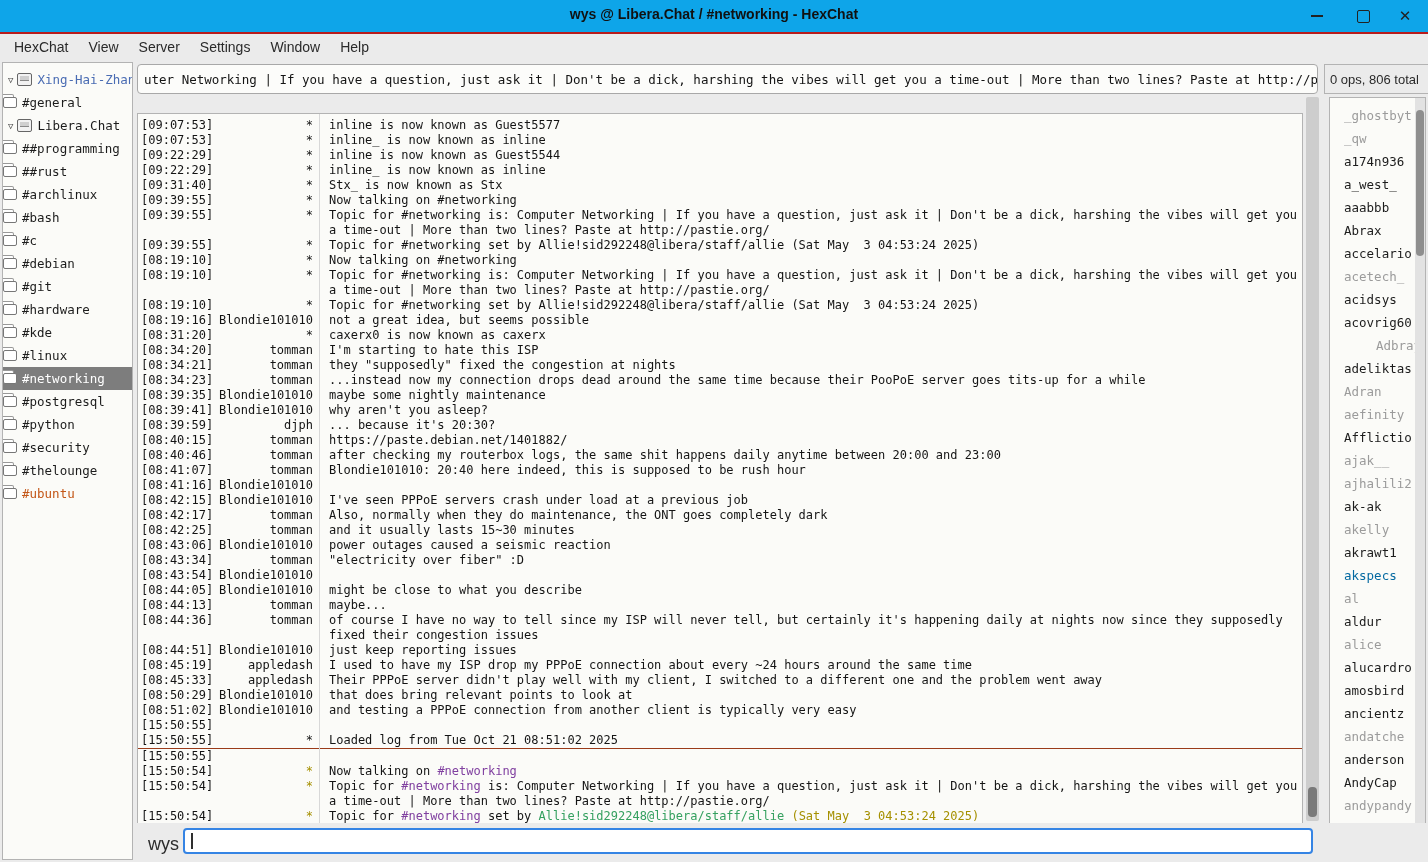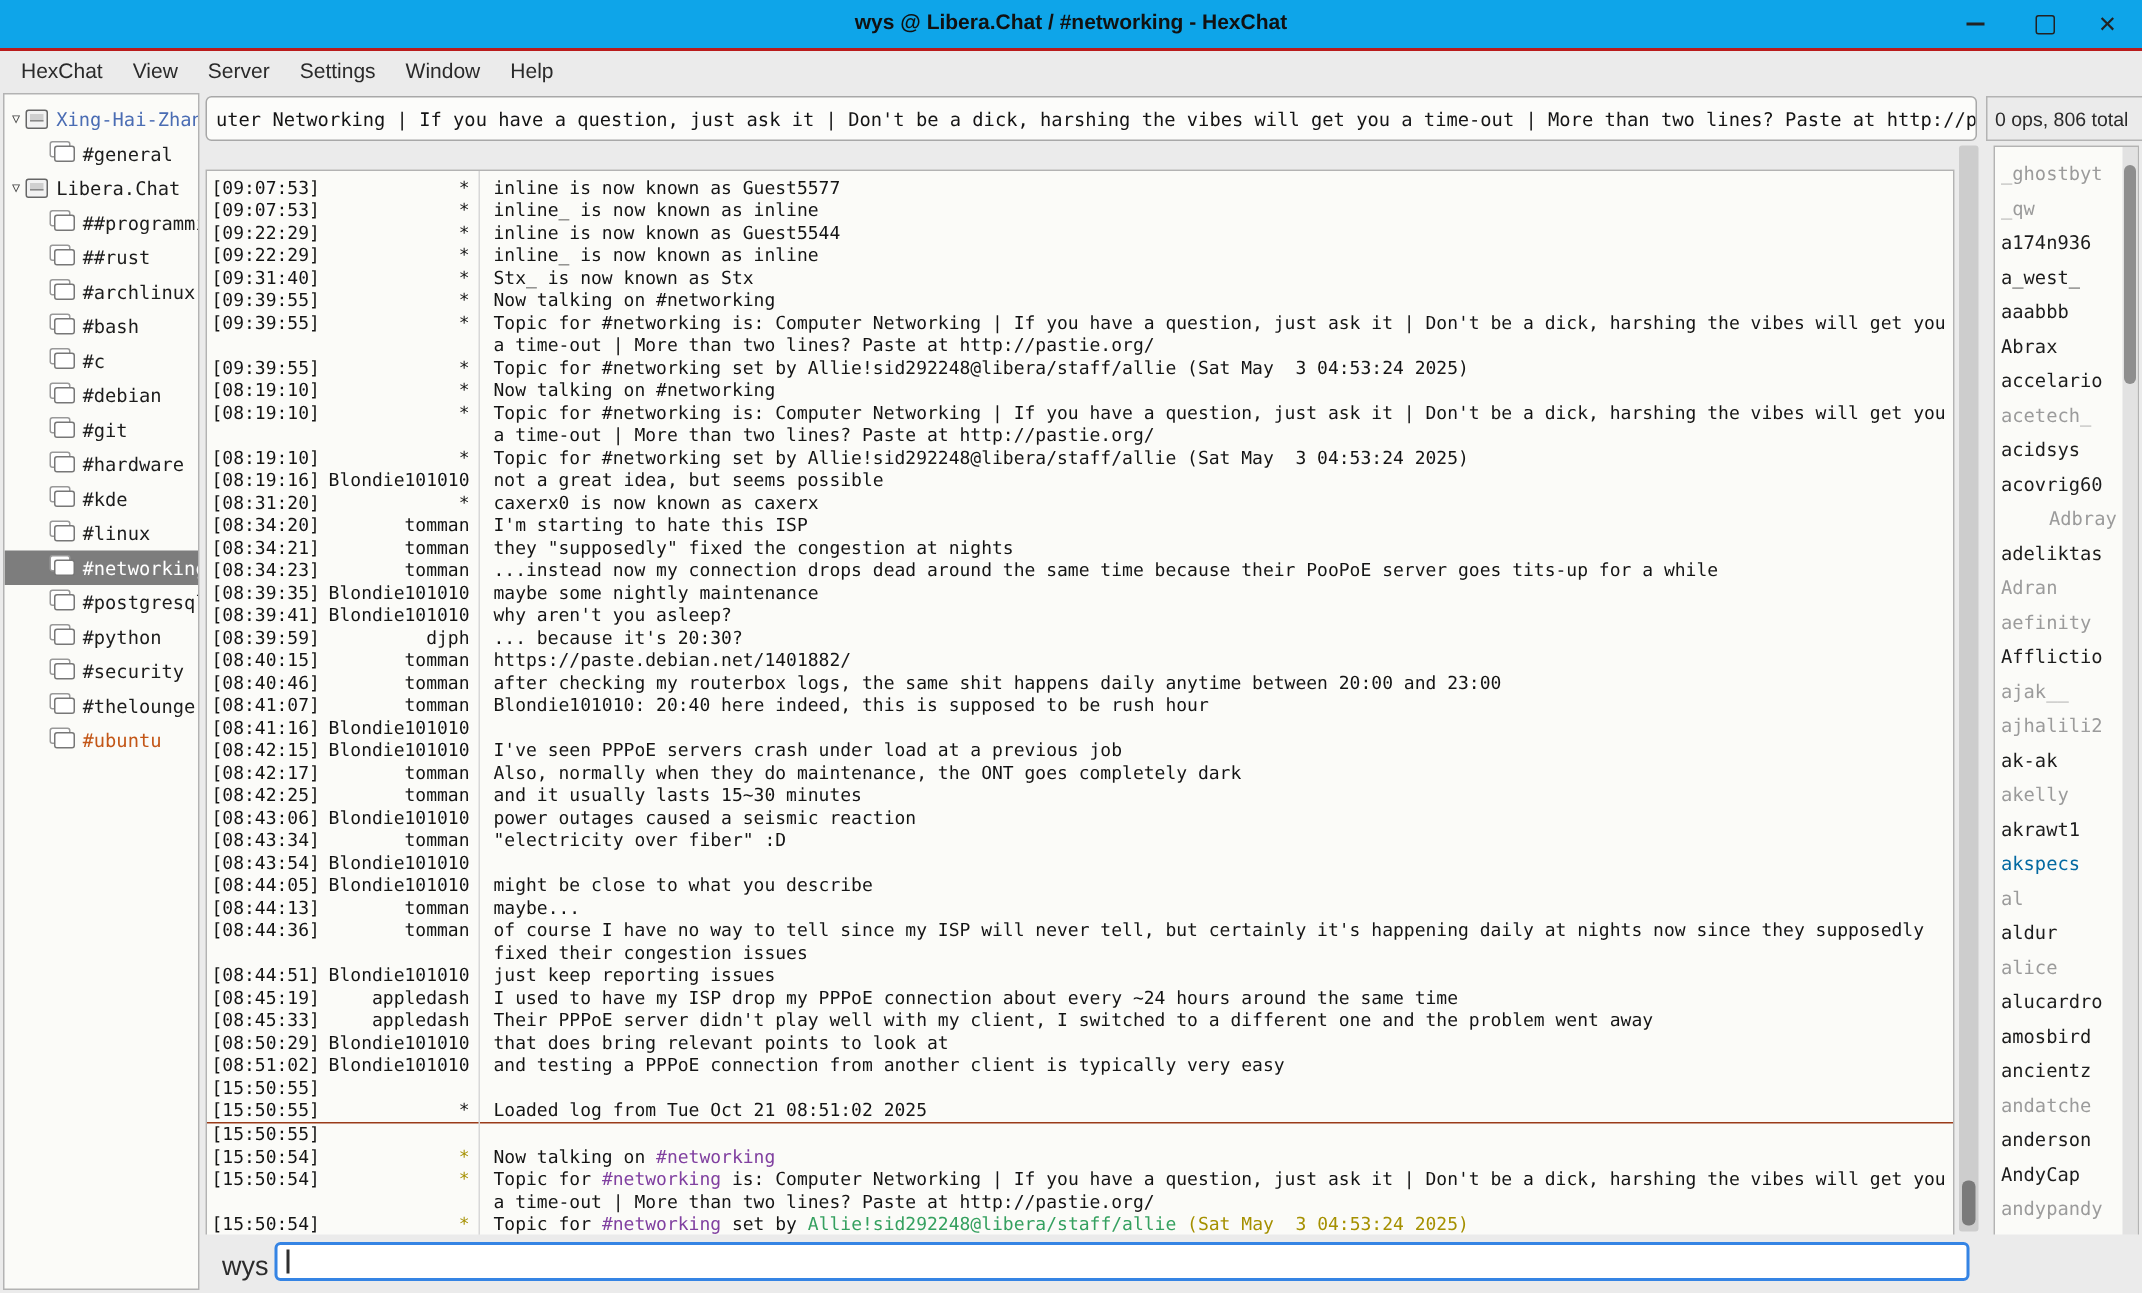--- a/index.html
+++ b/index.html
@@ -21,21 +21,21 @@
   .menubar{position:absolute;left:0;top:32px;width:1136px;height:30px;display:flex;
     align-items:center;padding-left:4px;box-sizing:border-box;}
   .menu-item{padding:4px 10px;font-size:14px;color:#2a2a2a;}
 
   
   .sidebar{position:absolute;left:2px;top:62px;width:131px;height:798px;background:#fbfbf8;
     border:1px solid #b3b3b3;box-sizing:border-box;overflow:hidden;padding-top:5px;}
   .tree-row{height:23px;display:flex;align-items:center;white-space:nowrap;overflow:hidden;
     font-family:"DejaVu Sans Mono",monospace;font-size:12.5px;color:#1c1c1c;}
   .tree-row.network{padding-left:5px;}
-  .tree-row.channel{padding-left:33px;}
+  .tree-row.channel{}
   .tree-row.selected{background:#7d7d7d;}
   .expander{font-size:9px;color:#444;margin-right:4px;}
   .net-icon{display:inline-block;width:13px;height:11px;border:1px solid #666;border-radius:2px;
     background:#f2f2f2;margin-right:5px;position:relative;flex:none;}
   .net-icon::after{content:"";position:absolute;left:2px;top:2px;width:9px;height:4px;
     background:#cfcfcf;border-bottom:1px solid #888;}
   .chat-icon{display:inline-block;width:12px;height:9px;border:1px solid #777;border-radius:2px;
     background:#fff;margin-right:5px;position:relative;flex:none;box-shadow:-3px -3px 0 -1px #fff,-3px -3px 0 0 #999;}
   .label{overflow:hidden;text-overflow:clip;}
 
@@ -65,21 +65,21 @@
 
   
   .chat-vscroll{position:absolute;left:1306px;top:97px;width:13px;height:724px;background:#cdcdcd;
     border-radius:2px;}
   .chat-vthumb{position:absolute;left:2px;bottom:4px;width:9px;height:30px;background:#7a7a7a;
     border-radius:4px;}
 
   
   .userlist{position:absolute;left:1329px;top:97px;width:97px;height:746px;background:#fbfbf8;
     border:1px solid #b3b3b3;box-sizing:border-box;overflow:hidden;padding-top:6px;position:absolute;}
-  .user-row{height:23px;line-height:23px;padding-left:4px;font-family:"DejaVu Sans Mono",monospace;
+  .user-row{height:23px;line-height:23px;padding-left:14px;font-family:"DejaVu Sans Mono",monospace;
     font-size:12.5px;color:#1c1c1c;white-space:nowrap;overflow:hidden;}
   .user-vtrack{position:absolute;right:1px;top:1px;width:10px;height:744px;background:#e2e2e2;}
   .user-vthumb{position:absolute;right:1px;top:12px;width:8px;height:146px;background:#8e8e8e;
     border-radius:4px;}
 
   
   .user-hscroll{position:absolute;left:1327px;top:845px;width:99px;height:9px;background:#d6d6d6;
     border:1px solid #b9b9b9;box-sizing:border-box;}
   .user-hthumb{position:absolute;left:2px;top:1px;width:30px;height:5px;background:#3584e4;
     border-radius:3px;}

